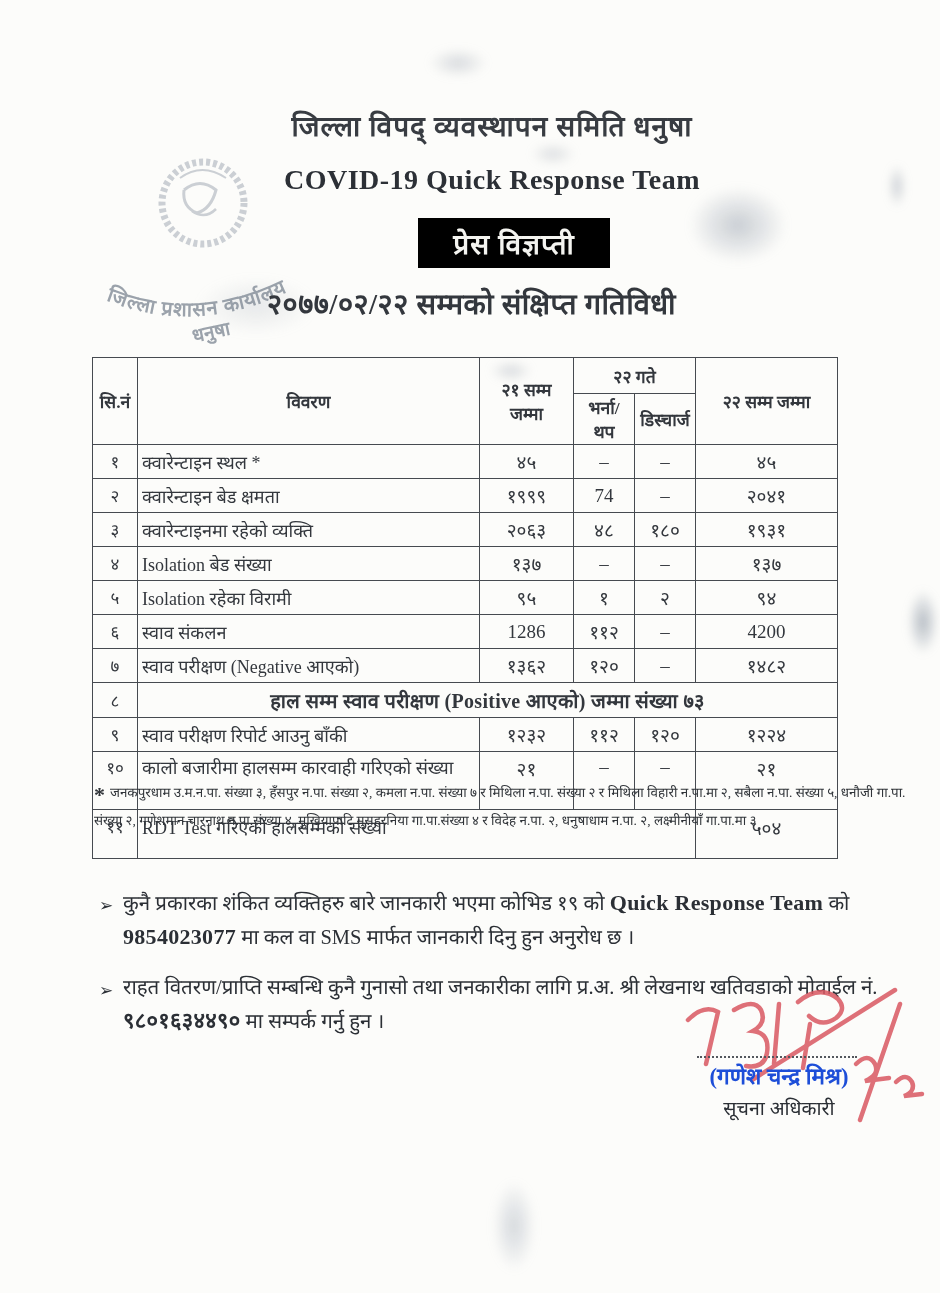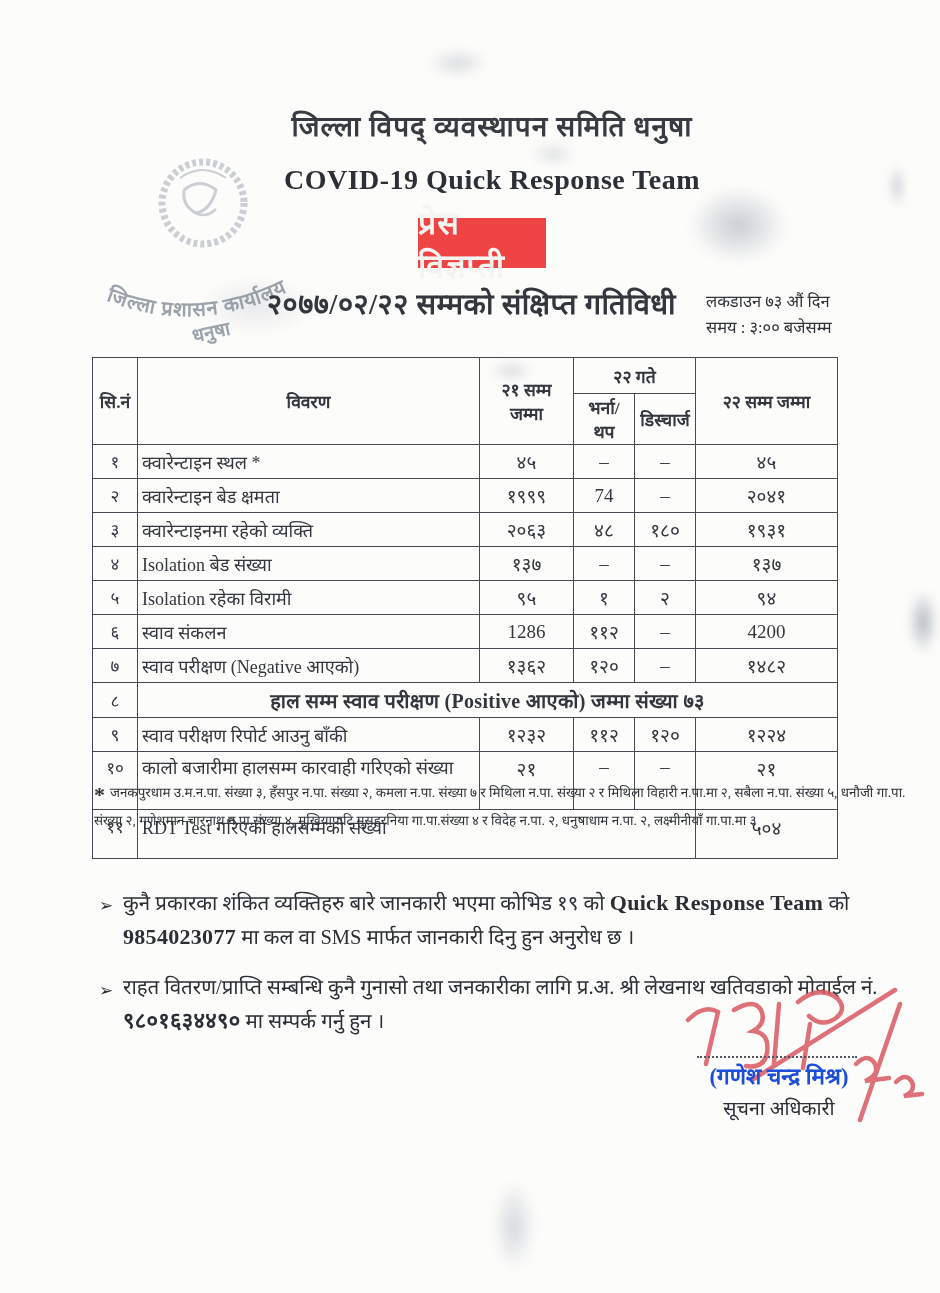--- a/index.html
+++ b/index.html
@@ -14,24 +14,24 @@
     position:absolute;top:106px;left:0;width:100%;
     text-align:center;padding-left:44px;box-sizing:border-box;
     font-size:28px;font-weight:bold;color:#383c42;letter-spacing:1px;
   }
   .team-title{
     position:absolute;top:164px;left:0;width:100%;
     text-align:center;padding-left:44px;box-sizing:border-box;
     font-size:28px;font-weight:bold;color:#2c3036;letter-spacing:.5px;
   }
   .press-box{
-    position:absolute;left:418px;top:218px;width:128px;height:50px;
-    background:#ef4444;color:#f4f4f0;
+    position:absolute;left:418px;top:218px;width:192px;height:50px;
+    background:#000000;color:#f4f4f0;
     display:flex;align-items:center;justify-content:center;
-    font-size:32px;font-weight:bold;letter-spacing:1px;
+    font-size:28px;font-weight:bold;letter-spacing:1px;
   }
   .subtitle{
     position:absolute;left:243px;top:283px;
     font-size:29px;font-weight:bold;color:#33373d;letter-spacing:.5px;margin-left:24px;
   }
   .lockdown{
     position:absolute;left:706px;top:289px;width:215px;
     font-size:16.5px;line-height:26px;color:#2f3338;
   }
   
@@ -125,24 +125,20 @@
     <text font-size="20" font-weight="bold" fill="#7e8894" letter-spacing="1" opacity="0.9">
       <textPath href="#stamp-arc" id="stamp-arc-text">जिल्ला प्रशासन कार्यालय</textPath>
     </text>
     <text x="96" y="190" font-size="19" font-weight="bold" fill="#7e8894" opacity="0.9" transform="rotate(-12 118 184)" id="stamp-bottom-text">धनुषा</text>
   </svg>
 
   <div class="org-title">जिल्ला विपद् व्यवस्थापन समिति धनुषा</div>
   <div class="team-title">COVID-19 Quick Response Team</div>
   <div class="press-box">प्रेस विज्ञप्ती</div>
   <div class="subtitle">२०७७/०२/२२ सम्मको संक्षिप्त गतिविधी</div>
-  <div class="lockdown">
-    <div>लकडाउन ७३ औं दिन</div>
-    <div>समय : ३:०० बजेसम्म</div>
-  </div>
 
   <table class="data">
     <tbody>
       <tr class="hrow1">
         <td class="sn" rowspan="2">सि.नं</td>
         <td class="desc" rowspan="2" style="text-align:center;">विवरण</td>
         <td class="c21" rowspan="2">२१ सम्म जम्मा</td>
         <td colspan="2">२२ गते</td>
         <td class="c22" rowspan="2">२२ सम्म जम्मा</td>
       </tr>

